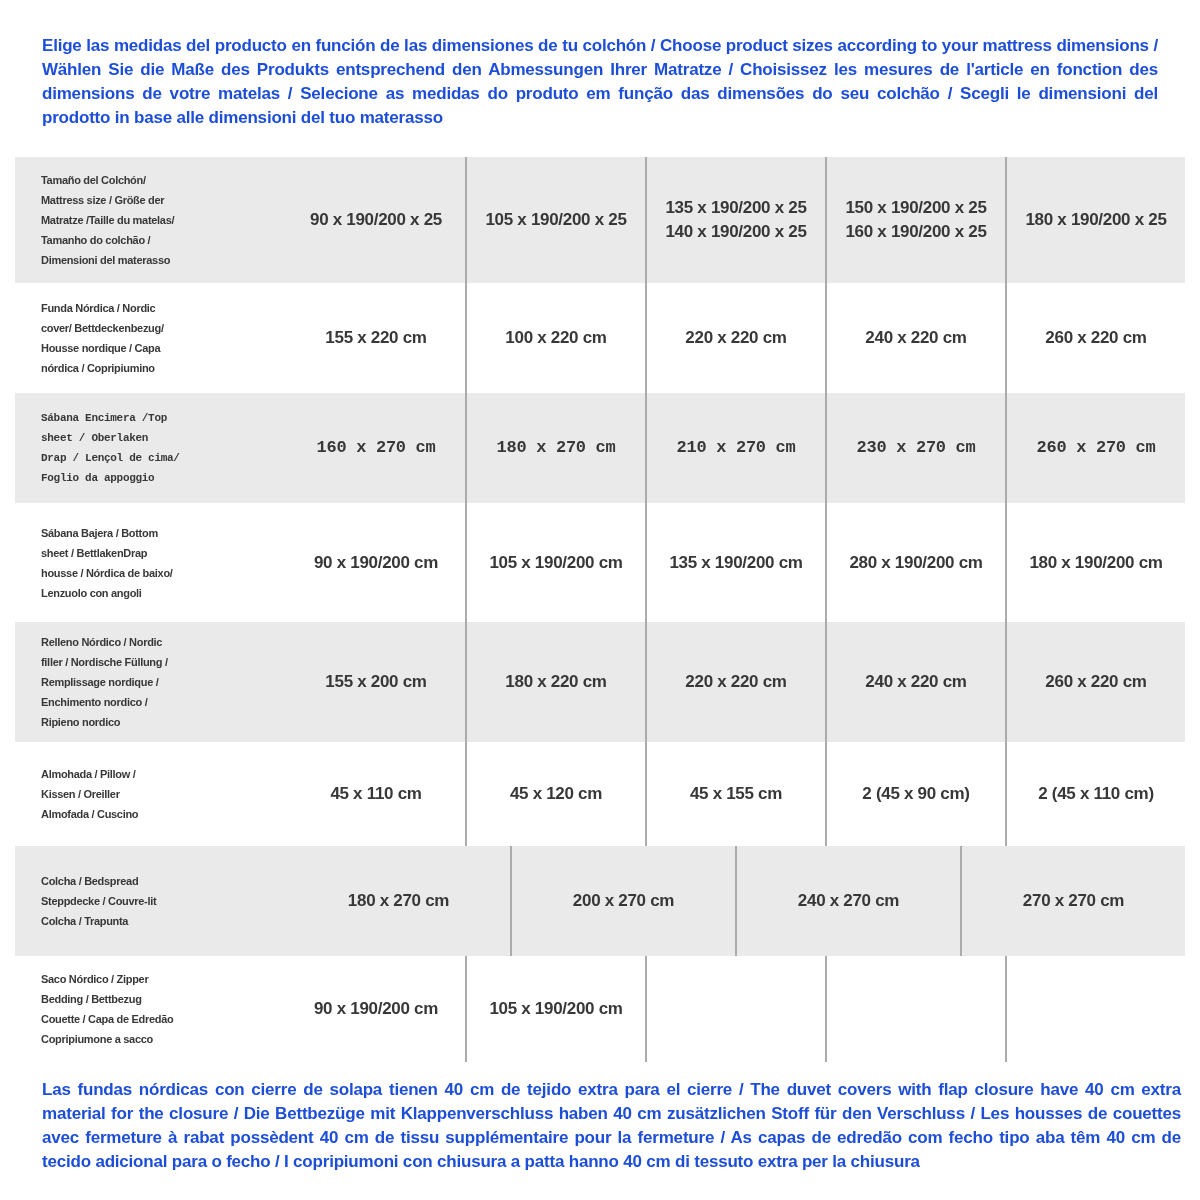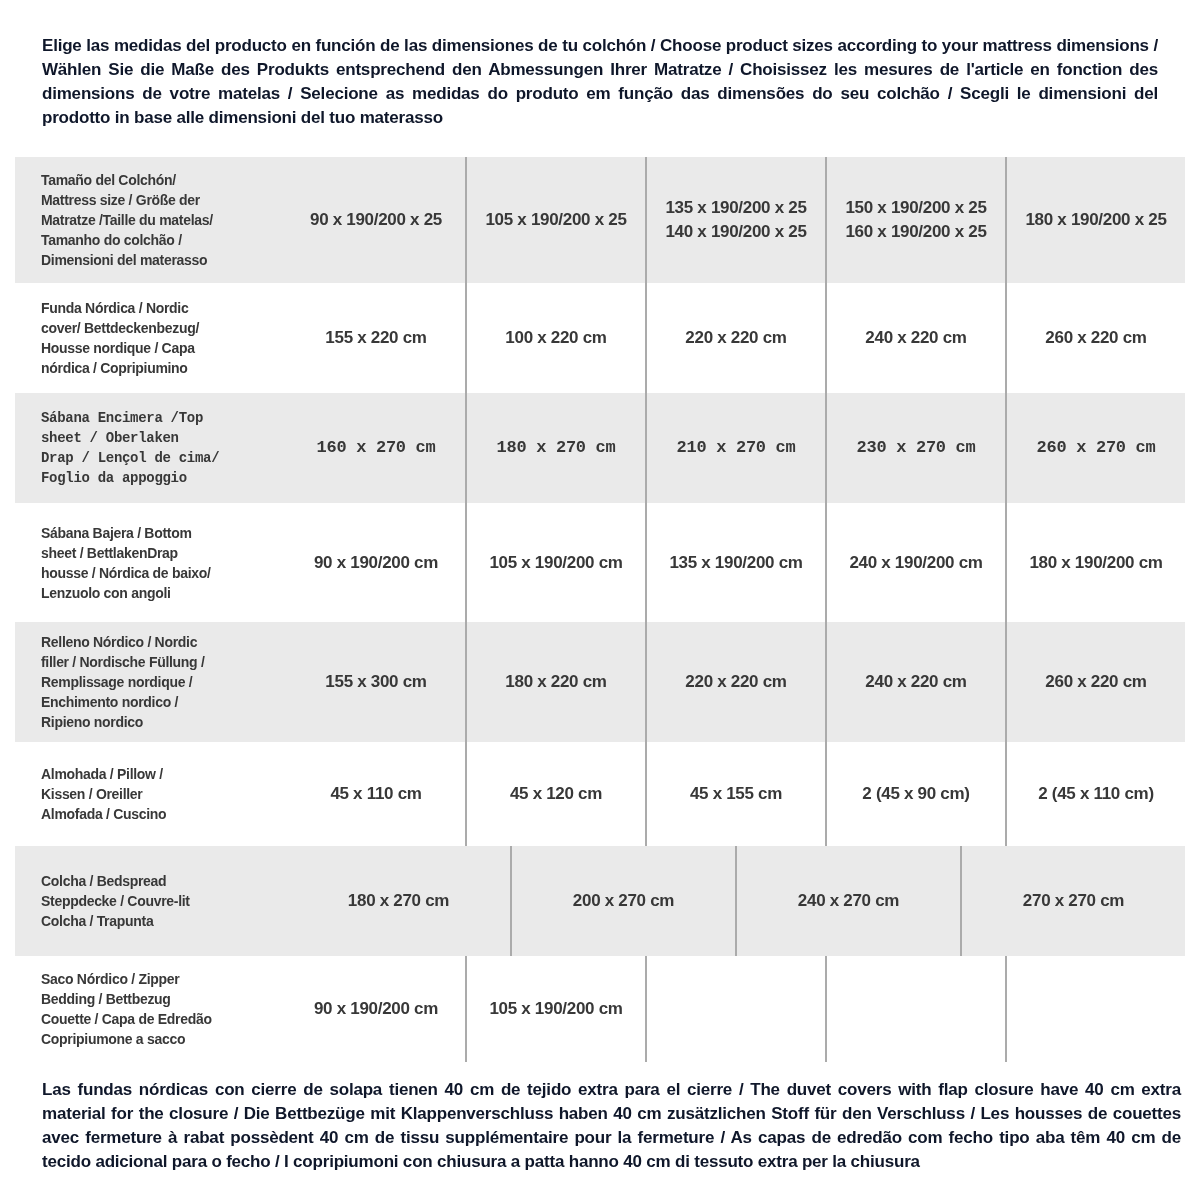--- a/index.html
+++ b/index.html
@@ -10,21 +10,21 @@
     color: #3c3c3c;
   }
   body { height: 1200px; overflow: hidden; }
 
   .intro, .footnote {
     font-weight: bold;
     font-size: 17px;
     line-height: 24px;
     text-align: justify;
     letter-spacing: -0.2px;
-    color: #0f172a;
+    color: #1d4ed8;
   }
   .intro   { margin: 34px 42px 0 42px; }
   .footnote{ margin: 16px 19px 0 42px; }
 
   .size-table {
     margin: 27px 15px 0 15px;
     width: 1170px;
   }
   .trow { display: flex; align-items: stretch; }
   .trow.gray { background: #eaeaea; }
@@ -42,21 +42,21 @@
     display: flex;
     align-items: center;
     white-space: pre-line;
     font-weight: bold;
     letter-spacing: -0.3px;
     color: #383838;
   }
   .cell.label {
     width: 272px;
     padding: 10px 8px 10px 26px;
-    font-size: 14px;
+    font-size: 11px;
     line-height: 20px;
     justify-content: flex-start;
   }
   .cell.val {
     flex: 1 1 0;
     justify-content: center;
     text-align: center;
     font-size: 17px;
     line-height: 24px;
     padding: 6px 4px;
@@ -112,31 +112,31 @@
     </div>
 
     <div class="trow">
       <div class="cell label">Sábana Bajera / Bottom
 sheet / BettlakenDrap
 housse / Nórdica de baixo/
 Lenzuolo con angoli</div>
       <div class="cell val">90 x 190/200 cm</div>
       <div class="cell val">105 x 190/200 cm</div>
       <div class="cell val">135 x 190/200 cm</div>
-      <div class="cell val">240 x 190/200 cm</div>
+      <div class="cell val">280 x 190/200 cm</div>
       <div class="cell val">180 x 190/200 cm</div>
     </div>
 
     <div class="trow gray">
       <div class="cell label">Relleno Nórdico / Nordic
 filler / Nordische Füllung /
 Remplissage nordique /
 Enchimento nordico /
 Ripieno nordico</div>
-      <div class="cell val">155 x 300 cm</div>
+      <div class="cell val">155 x 200 cm</div>
       <div class="cell val">180 x 220 cm</div>
       <div class="cell val">220 x 220 cm</div>
       <div class="cell val">240 x 220 cm</div>
       <div class="cell val">260 x 220 cm</div>
     </div>
 
     <div class="trow">
       <div class="cell label">Almohada  / Pillow /
 Kissen / Oreiller
 Almofada / Cuscino</div>

